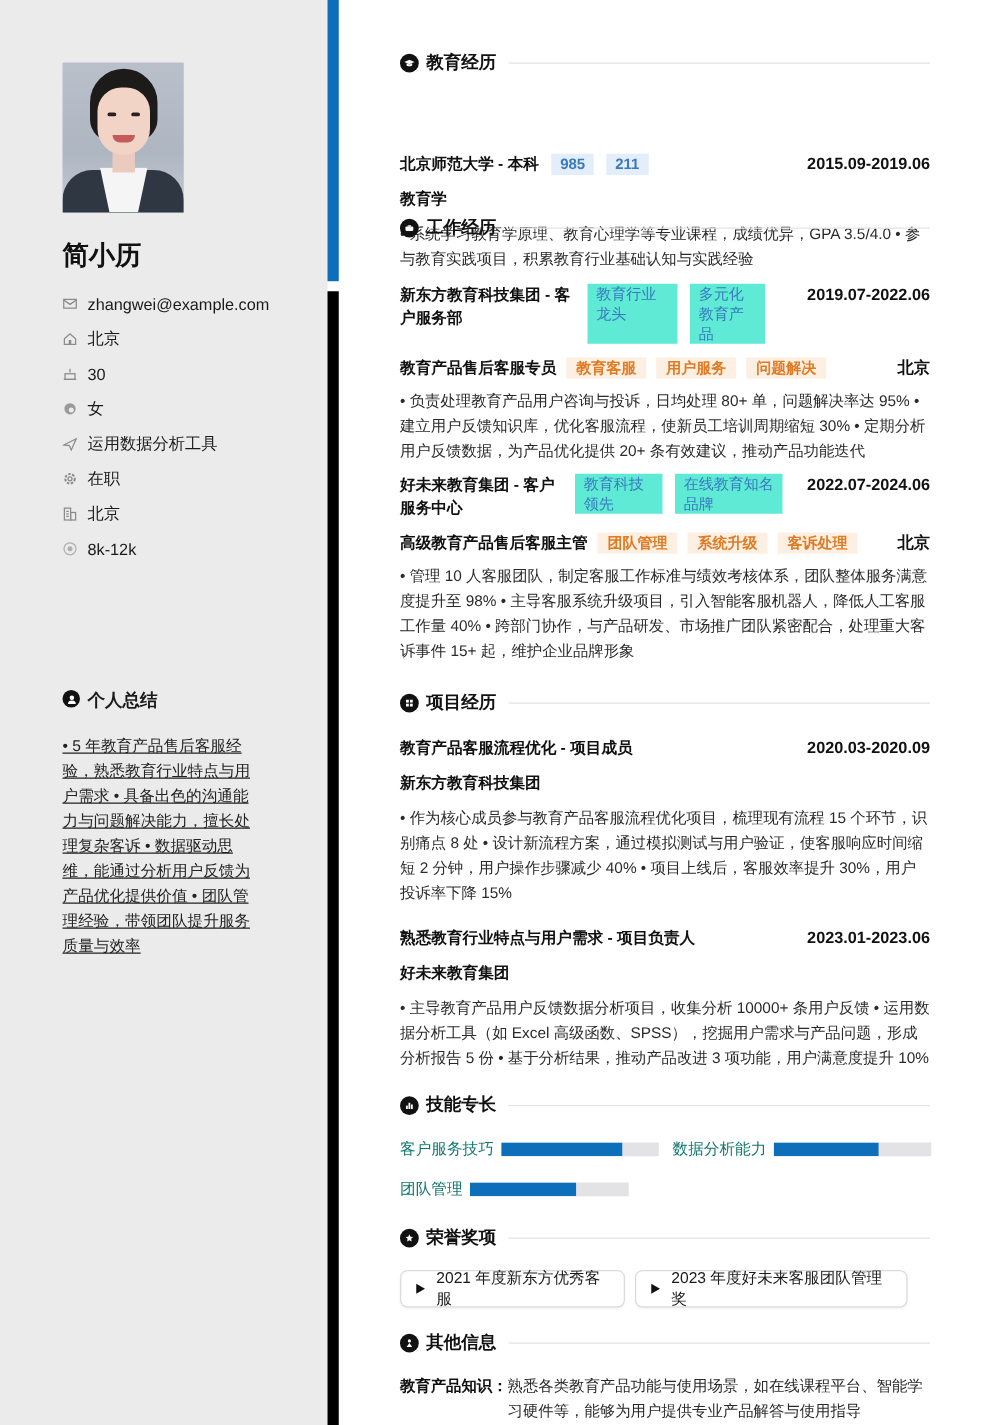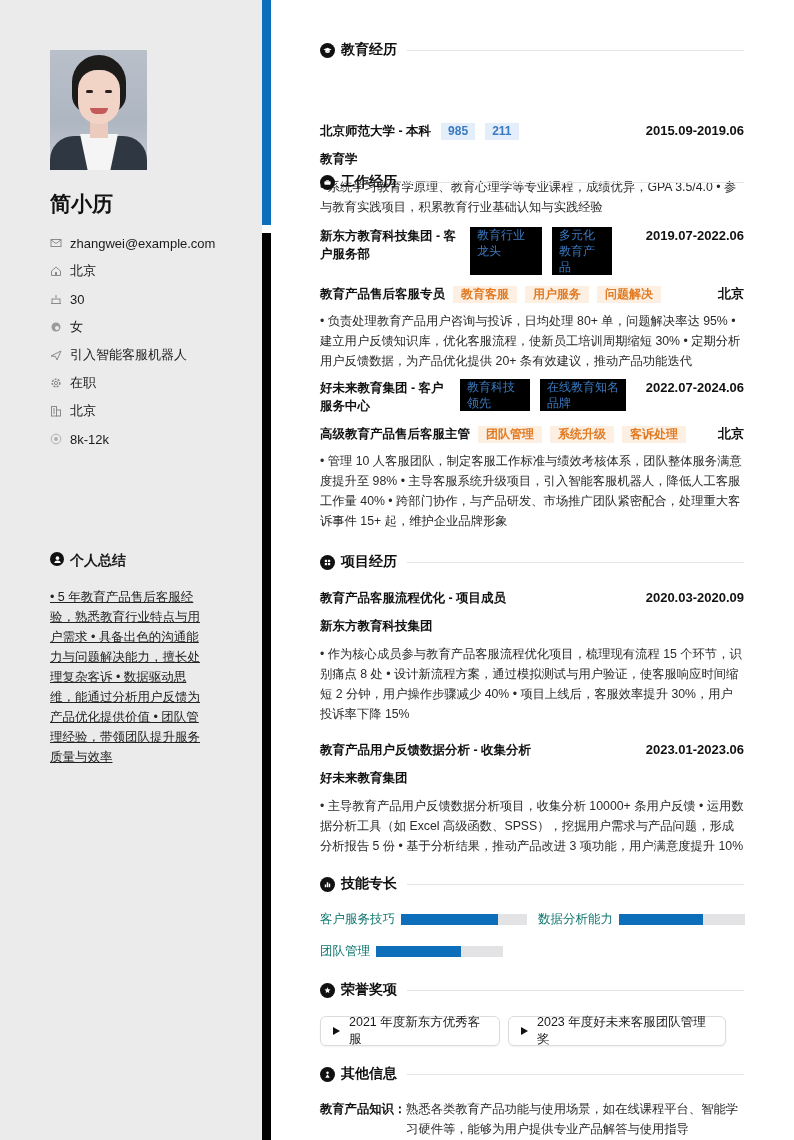--- a/index.html
+++ b/index.html
@@ -37,21 +37,21 @@
   .sec-head .line { flex: 1; height: 1px; background: #e4e4e4; margin-left: 10px; }
 
   .block { position: absolute; left: 320px; width: 424px; }
   .row { display: flex; align-items: flex-start; justify-content: space-between; }
   .title-b { font-size: 12.5px; font-weight: bold; line-height: 18px; color: #111; }
   .date { font-size: 13px; font-weight: bold; color: #111; white-space: nowrap; line-height: 18px; }
   .sub { font-size: 12.5px; font-weight: bold; line-height: 18px; color: #111; }
   .desc { font-size: 12.3px; line-height: 20px; color: #2a2a2a; }
   .tag-b { display: inline-block; background: #e3eefa; color: #3a79c0; font-size: 12px; padding: 0 7px; line-height: 17px; margin-left: 10px; }
   .tag-o { display: inline-block; background: #fdf0e3; color: #e07b24; font-size: 12px; padding: 0 8px; line-height: 17px; margin-left: 8px; }
-  .tag-b2 { display: inline-block; background: #000000; color: #3a79c0; font-size: 12px; padding: 0 7px; line-height: 16px; margin-left: 10px; vertical-align: top; }
+  .tag-b2 { display: inline-block; background: #5eead4; color: #3a79c0; font-size: 12px; padding: 0 7px; line-height: 16px; margin-left: 10px; vertical-align: top; }
 
   .skill { position: absolute; display: flex; align-items: center; font-size: 12.5px; color: #0f766e; }
   .skill .track { position: relative; height: 11px; background: #e3e3e6; margin-left: 6px; }
   .skill .fill { position: absolute; left: 0; top: 0; height: 11px; background: #0d6fba; clip-path: polygon(0 0, 100% 0, calc(100% + 0px) 100%, 0 100%); }
   .skill .fill::after { content:""; position:absolute; right:-4px; top:0; width:4px; height:11px; background:#0d6fba; clip-path: polygon(0 0, 0 100%, 100% 100%); }
 
   .award { position: absolute; top: 1016px; height: 30px; border: 1px solid #dcdcdc; border-radius: 6px; display: flex; align-items: center; padding: 0 12px; font-size: 12.5px; color: #1a1a1a; background: #fff; box-shadow: 0 1px 2px rgba(0,0,0,0.06); }
   .award .tri { width: 0; height: 0; border-left: 7px solid #111; border-top: 4.5px solid transparent; border-bottom: 4.5px solid transparent; margin-right: 9px; }
 
   .other { position: absolute; left: 320px; top: 1099px; width: 424px; display: flex; font-size: 12.3px; line-height: 20px; }
@@ -115,21 +115,21 @@
         </svg>
       </span>
     <span>女</span>
   </div>
   <div class="info-item">
     <span class="ico">
         <svg viewBox="0 0 12 12">
           <path d="M1 7l10-5-4 9-1.5-3.5z" fill="none" stroke="#8a8a8a" stroke-width="1"></path>
         </svg>
       </span>
-    <span>引入智能客服机器人</span>
+    <span>运用数据分析工具</span>
   </div>
   <div class="info-item">
     <span class="ico">
         <svg viewBox="0 0 12 12">
           <circle cx="6" cy="6" r="3.8" fill="none" stroke="#8a8a8a" stroke-width="1.6" stroke-dasharray="2 1.2"></circle>
           <circle cx="6" cy="6" r="1.6" fill="none" stroke="#8a8a8a"></circle>
         </svg>
       </span>
     <span>在职</span>
   </div>
@@ -252,21 +252,21 @@
   <div class="row">
     <div class="title-b">教育产品客服流程优化 - 项目成员</div>
     <div class="date">2020.03-2020.09</div>
   </div>
   <div class="sub" style="margin-top:10px;">新东方教育科技集团</div>
   <div class="desc" style="margin-top:9px;">• 作为核心成员参与教育产品客服流程优化项目，梳理现有流程 15 个环节，识别痛点 8 处 • 设计新流程方案，通过模拟测试与用户验证，使客服响应时间缩短 2 分钟，用户操作步骤减少 40% • 项目上线后，客服效率提升 30%，用户投诉率下降 15%</div>
 </div>
 
 <div class="block" style="top:741px;">
   <div class="row">
-    <div class="title-b">教育产品用户反馈数据分析 - 收集分析</div>
+    <div class="title-b">熟悉教育行业特点与用户需求 - 项目负责人</div>
     <div class="date">2023.01-2023.06</div>
   </div>
   <div class="sub" style="margin-top:10px;">好未来教育集团</div>
   <div class="desc" style="margin-top:9px;">• 主导教育产品用户反馈数据分析项目，收集分析 10000+ 条用户反馈 • 运用数据分析工具（如 Excel 高级函数、SPSS），挖掘用户需求与产品问题，形成分析报告 5 份 • 基于分析结果，推动产品改进 3 项功能，用户满意度提升 10%</div>
 </div>
 
 <div class="sec-head" style="top:874px;">
   <span class="circ">
       <svg viewBox="0 0 10 10">
         <rect x="2" y="5" width="1.6" height="3" fill="#fff"></rect>

